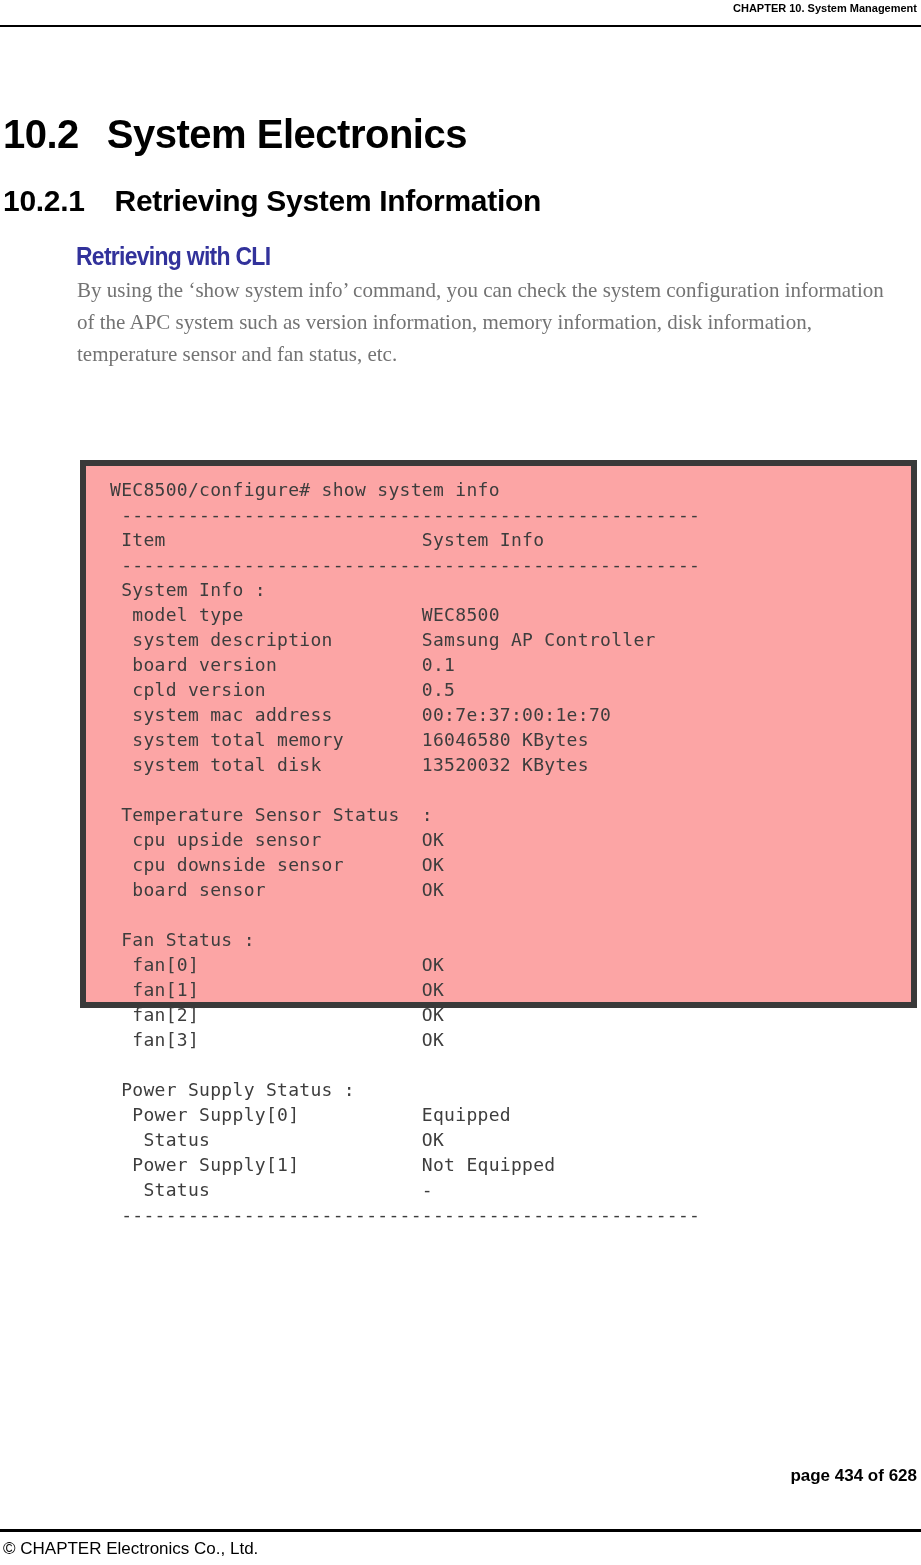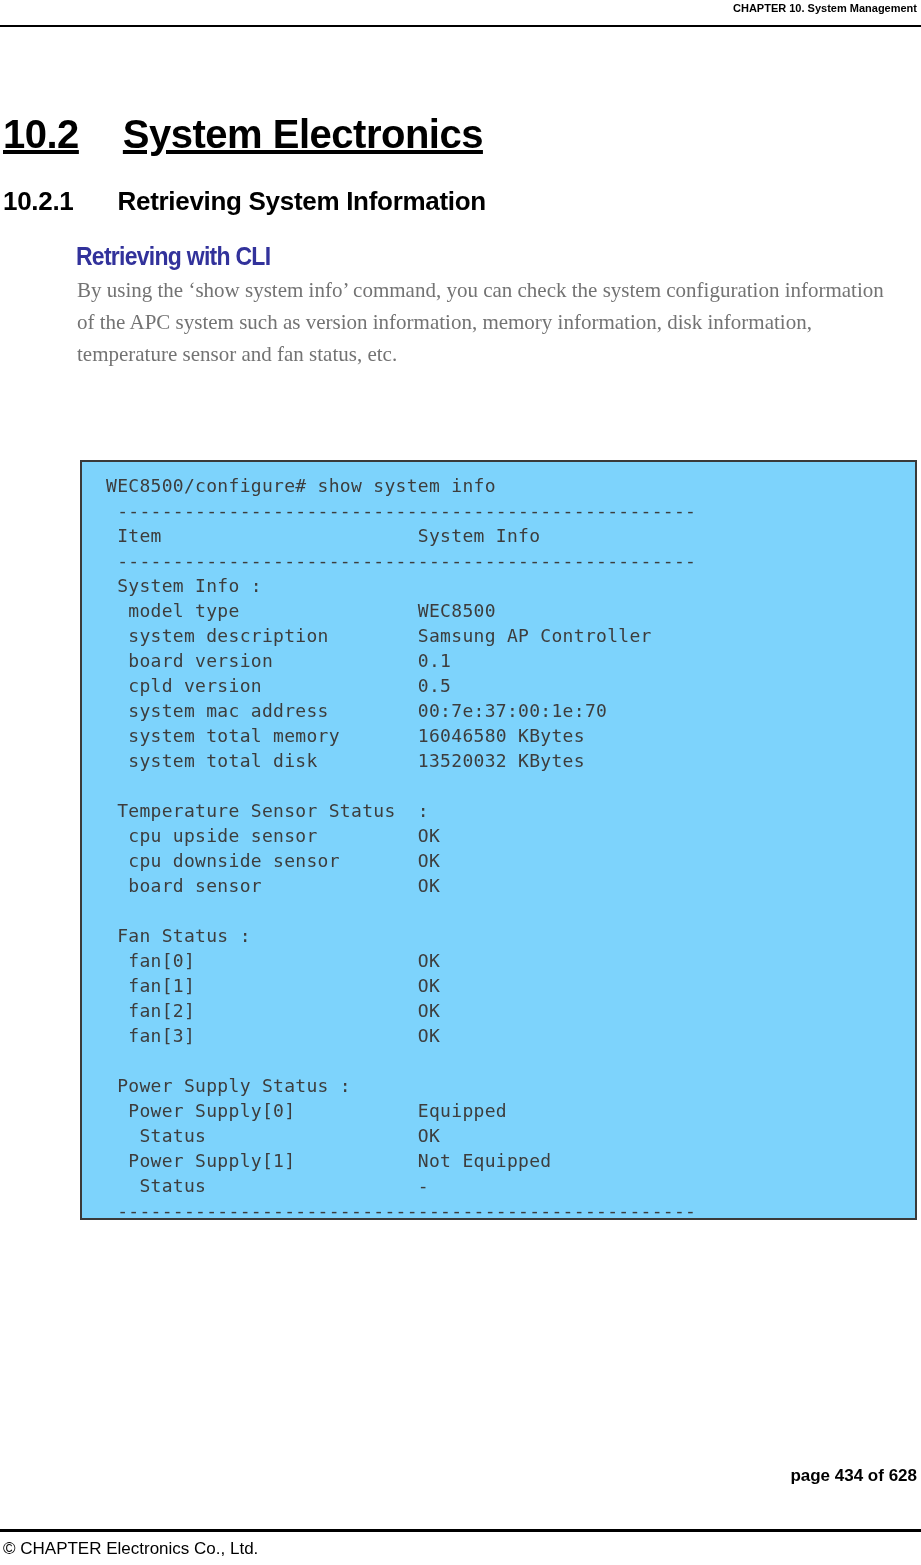--- a/index.html
+++ b/index.html
@@ -18,53 +18,52 @@
     font-size:11px;font-weight:bold;
     font-family:"Liberation Sans",sans-serif;
   }
   .hdr-rule{
     position:absolute;top:25px;left:0;width:921px;height:2px;
     background:#000;
   }
   
   .h1{
     position:absolute;top:112px;left:3px;
-    display:flex;column-gap:44px;
+    display:flex;column-gap:28px;
     font-size:40px;font-weight:bold;line-height:44px;
     letter-spacing:-0.5px;
-    text-decoration:underline;
   }
   .h2{
     position:absolute;top:184px;left:3px;
-    display:flex;column-gap:44px;
-    font-size:26px;font-weight:bold;line-height:34px;
+    display:flex;column-gap:30px;
+    font-size:30px;font-weight:bold;line-height:34px;
     letter-spacing:-0.3px;
   }
   .h3{
     position:absolute;top:242px;left:76px;
     font-size:25px;font-weight:bold;line-height:28px;
     letter-spacing:-0.8px;
     transform:scaleX(0.92);transform-origin:left center;
   }
   
   .para{
     position:absolute;left:77px;width:820px;
     font-family:"Liberation Serif",serif;
     font-size:21px;line-height:32px;
     color:#737373;
   }
   .para-intro{top:274px;}
   .para-exec{top:397px;}
   
   .console-box{
     position:absolute;left:80px;top:460px;
-    width:837px;height:760px;
+    width:837px;height:548px;
     box-sizing:border-box;
-    border:2px solid #d946ef;
-    background:#7dd3fc;
+    border:6px solid #d946ef;
+    background:#fca5a5;
   }
   .console-box pre{
     margin:0;padding:11px 8px 0 24px;
     font-family:"DejaVu Sans Mono",monospace;
     font-size:18px;line-height:25px;
     letter-spacing:0.3px;
     color:#3d3d3d;
     white-space:pre;
   }
   

